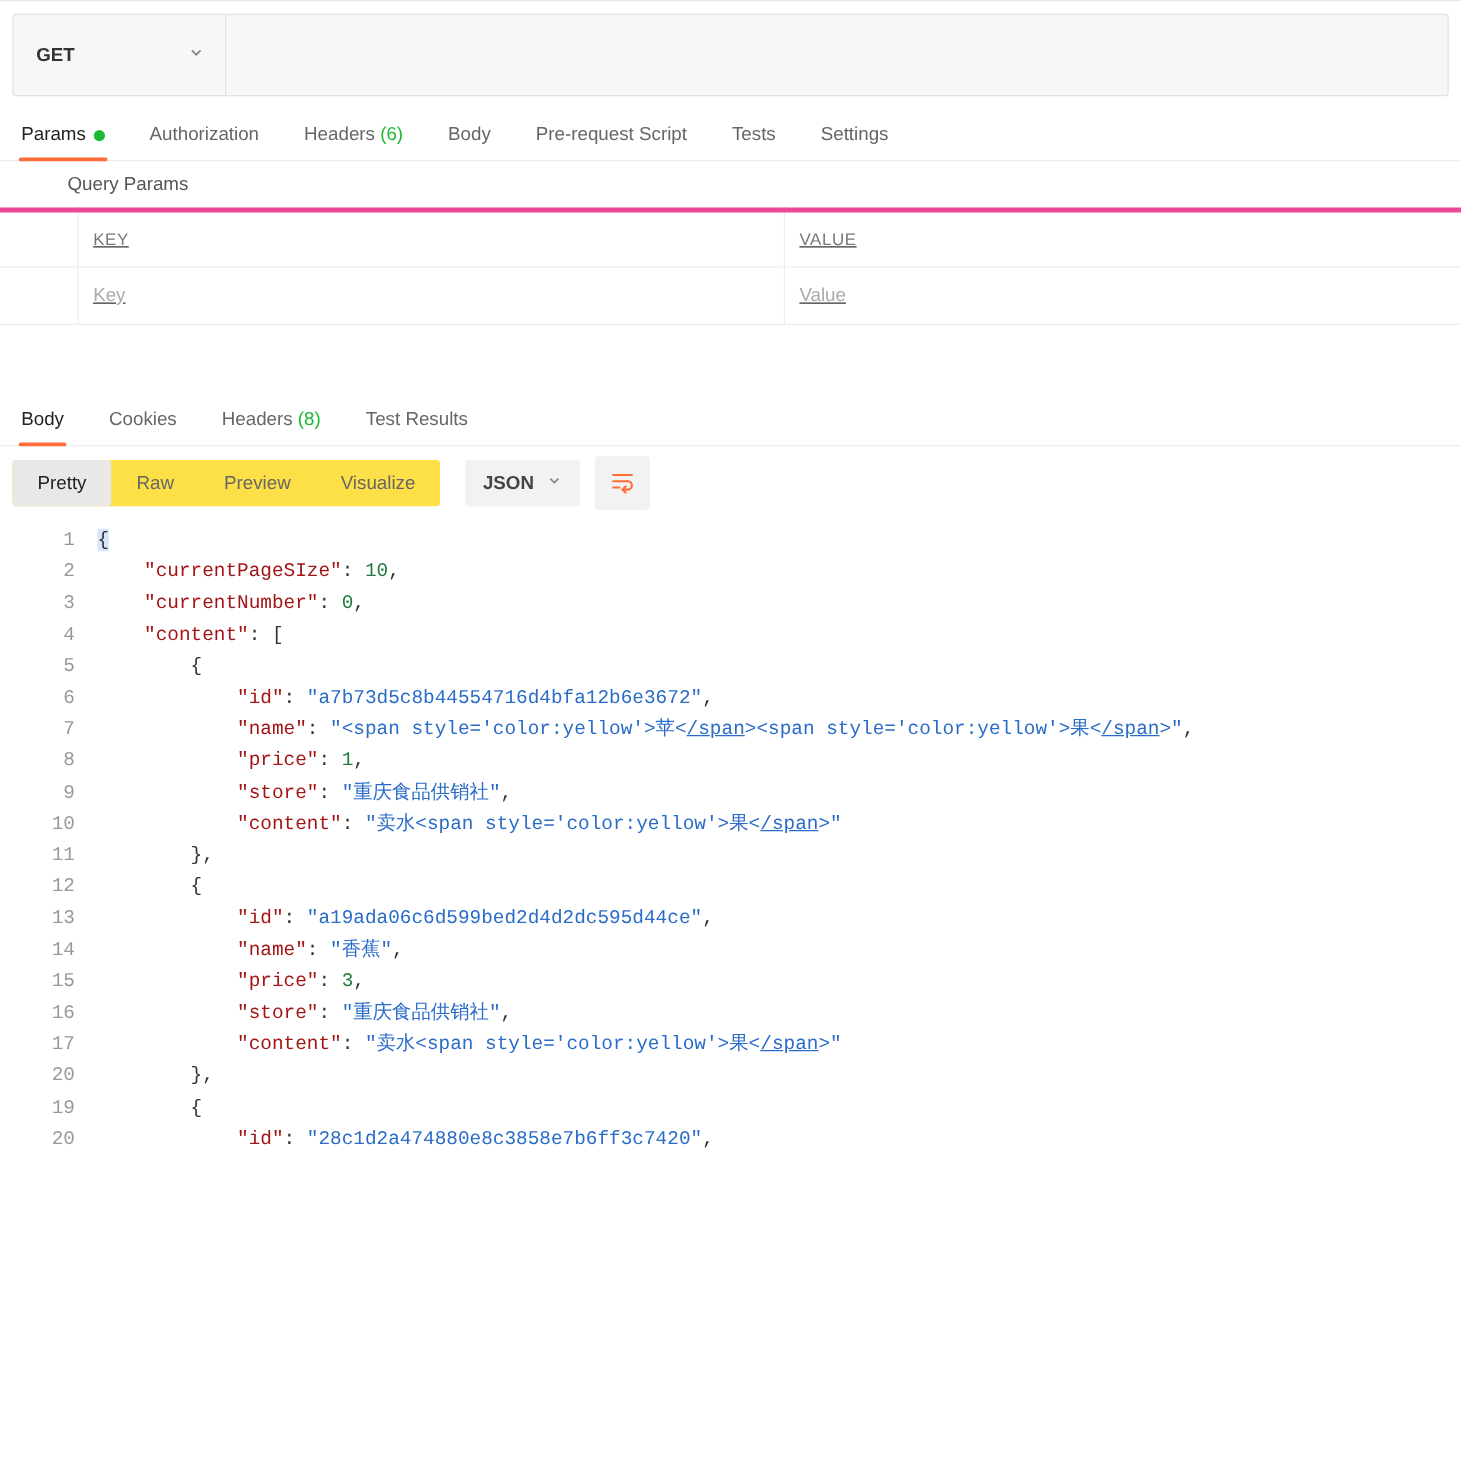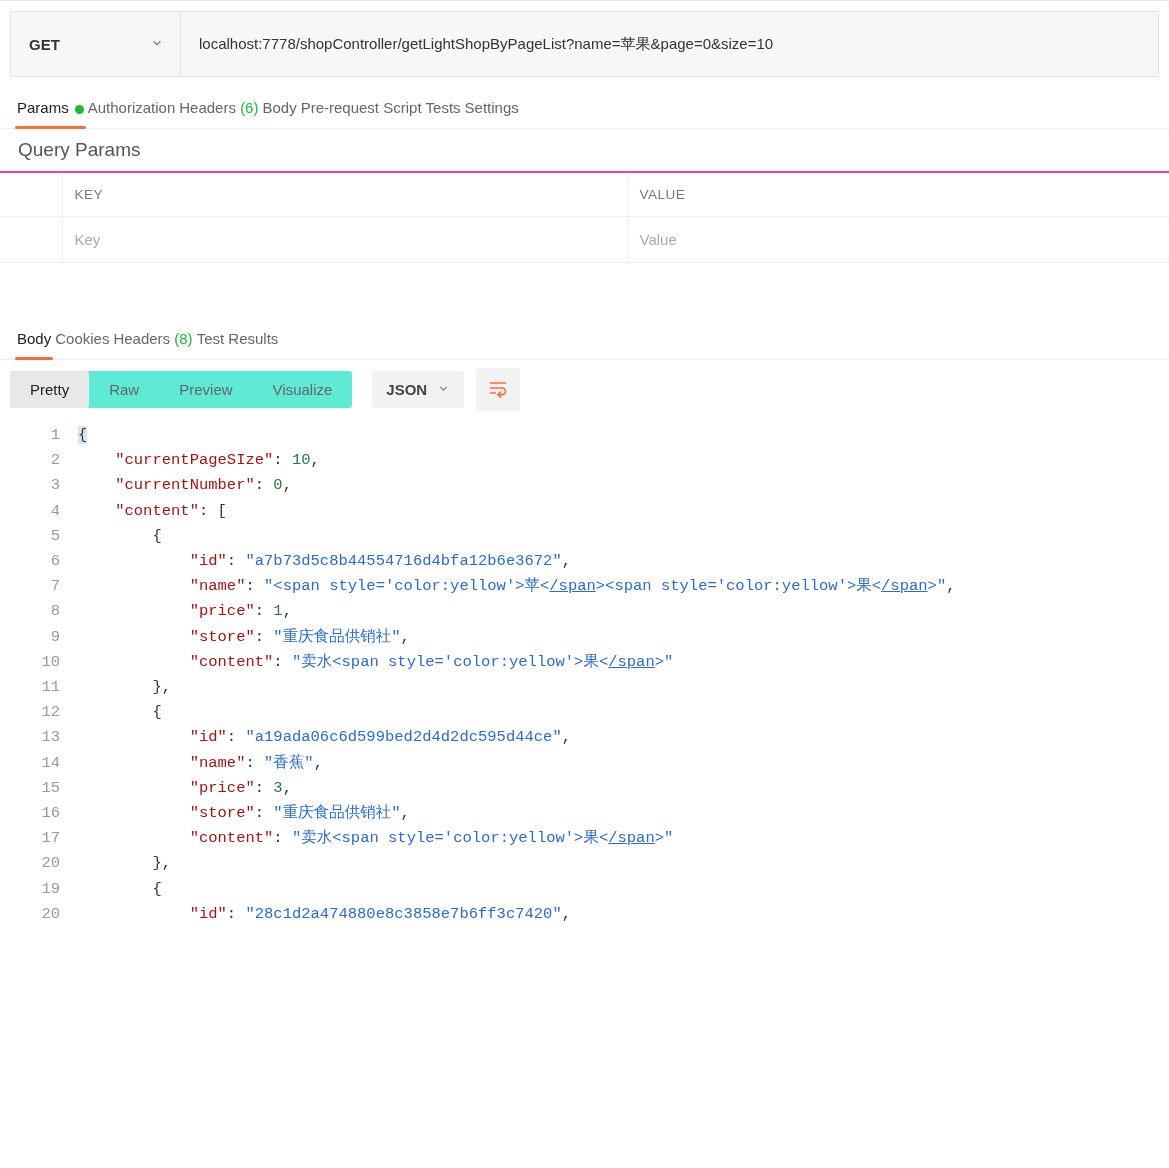--- a/index.html
+++ b/index.html
@@ -2,39 +2,39 @@
 <html><head>
 <meta charset="utf-8">
 <style>
 * { box-sizing: border-box; margin: 0; padding: 0; }
 body { font-family: -apple-system, BlinkMacSystemFont, "Segoe UI", Arial, sans-serif; font-size: 14px; color: #333; background: #fff; width: 1169px; }
 .hr-top { border-top: 1px solid #e8e8e8; }
 .url-bar { display: flex; margin: 10px; border: 1px solid #e2e2e2; border-radius: 3px; background: #f7f7f7; height: 66px; }
 .method-selector { display: flex; align-items: center; justify-content: space-between; padding: 0 16px 0 18px; width: 170px; border-right: 1px solid #e2e2e2; font-weight: 600; font-size: 15px; cursor: pointer; }
 .method-selector .chev { color: #888; }
 .url-input { flex: 1; display: flex; align-items: center; padding: 0 18px; font-size: 15px; color: #333; }
-.tabs { display: flex; padding: 0 15px; border-bottom: 1px solid #eee; }
+.tabs { display: flex; gap: 32px; padding: 0 15px; border-bottom: 1px solid #eee; }
 .tab { padding: 12px 2px 12px 2px; font-size: 15px; color: #666; cursor: pointer; position: relative; }
 .tab.active { color: #222; }
 .tab.active::after { content: ""; position: absolute; left: 0; right: 0; bottom: -1px; height: 3px; background: #ff6c37; border-radius: 2px; }
 .dot-green { display: inline-block; width: 9px; height: 9px; background: #1bb934; border-radius: 50%; margin-left: 6px; vertical-align: middle; }
 .count-green { color: #1bb934; }
-.section-label { padding: 10px 18px; font-size: 19px; color: #555; font-weight: 500; }
-.params-table { width: 100%; border-collapse: collapse; border-top: 2px solid #ec4899; border-bottom: 1px solid #eee; }
+.section-label { padding: 10px 18px; font-size: 15px; color: #555; font-weight: 500; margin-left: 36px; }
+.params-table { width: 100%; border-collapse: collapse; border-top: 4px solid #ec4899; border-bottom: 1px solid #eee; text-decoration: underline; }
 .params-table th, .params-table td { text-align: left; padding: 14px 12px; border-top: 1px solid #eee; font-size: 15px; font-weight: normal; }
 .params-table th { color: #777; letter-spacing: 0.5px; font-size: 13.5px; }
 .params-table .col-check { width: 62px; text-align: center; border-right: 1px solid #eee; }
 .params-table .col-key { width: 565px; border-right: 1px solid #eee; }
 .params-table .col-value { }
 .checkbox { display: inline-flex; width: 26px; height: 26px; background: #1c1c1c; border-radius: 5px; align-items: center; justify-content: center; }
 .checkbox svg { fill: #fff; width: 16px; height: 16px; }
 .placeholder { color: #aaa; }
 .response-section { margin-top: 55px; }
 .format-bar { display: flex; align-items: center; gap: 10px; padding: 8px 10px; }
-.format-tabs { display: flex; background: #5eead4; border-radius: 3px; }
+.format-tabs { display: flex; background: #fde047; border-radius: 3px; }
 .format-tab { padding: 10px 20px; font-size: 15px; color: #666; cursor: pointer; border-radius: 3px; }
 .format-tab.active { background: #e8e8e8; color: #222; }
 .json-dd { display: flex; align-items: center; gap: 10px; background: #f2f2f2; padding: 10px 14px; border-radius: 3px; font-size: 15px; font-weight: 600; color: #444; cursor: pointer; margin-left: 10px; justify-content: center; }
 .wrap-btn { background: #f2f2f2; padding: 10px 12px; border-radius: 3px; cursor: pointer; margin-left: 2px; }
 .wrap-btn svg { stroke: #ff6c37; }
 .code-area { display: flex; font-family: "SF Mono", Consolas, "Courier New", monospace; font-size: 15.5px; padding: 4px 0 0 0; line-height: 25.2px; }
 .gutter { width: 78px; text-align: right; color: #999; padding: 0 18px 0 0; user-select: none; }
 .code { flex: 1; white-space: pre; color: #333; }
 .tok-brace { color: #333; }
 .tok-key { color: #a31515; }
@@ -49,23 +49,20 @@
 <div class="hr-top"></div>
 
 <div class="url-bar">
   <div class="method-selector">
     <span>GET</span>
     <span class="chev">
       <svg width="14" height="14" viewBox="0 0 24 24" fill="none" stroke="currentColor" stroke-width="2.5">
           <polyline points="6 9 12 15 18 9"></polyline>
         </svg>
     </span>
-  </div>
-  <div class="url-input">
-    <span>localhost:7778/shopController/getLightShopByPageList?name=苹果&amp;page=0&amp;size=10</span>
   </div>
 </div>
 
 <div class="tabs">
   <div class="tab active">
     <span>Params</span><span class="dot-green"></span>
   </div>
   <div class="tab"><span>Authorization</span></div>
   <div class="tab">
     <span>Headers</span> <span class="count-green">(6)</span>

